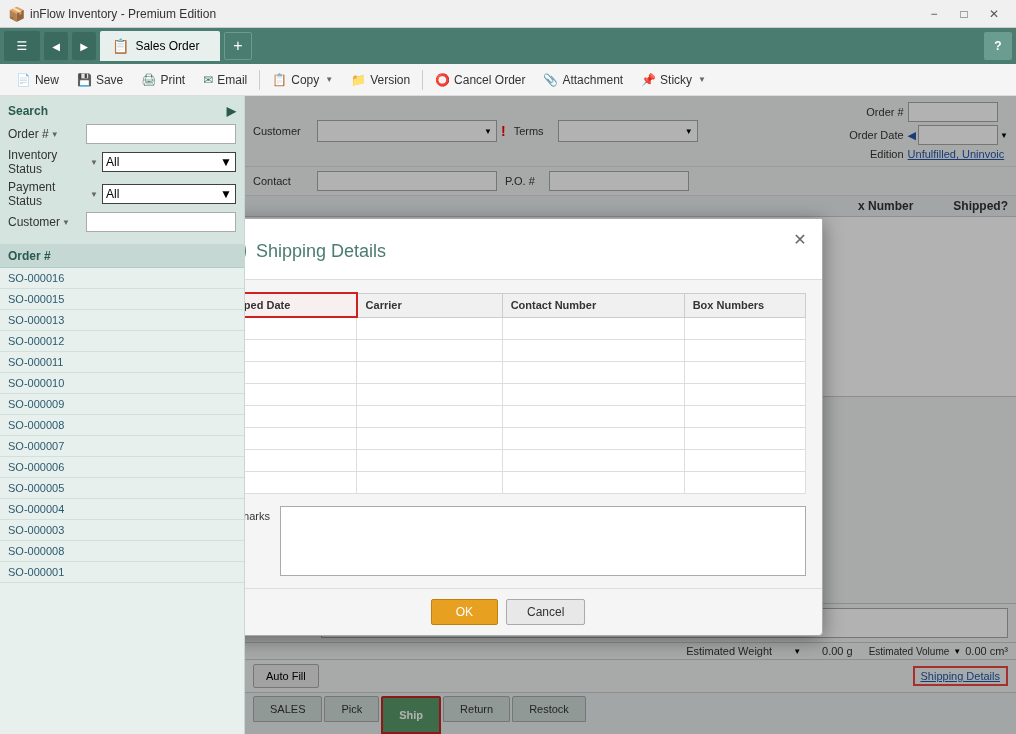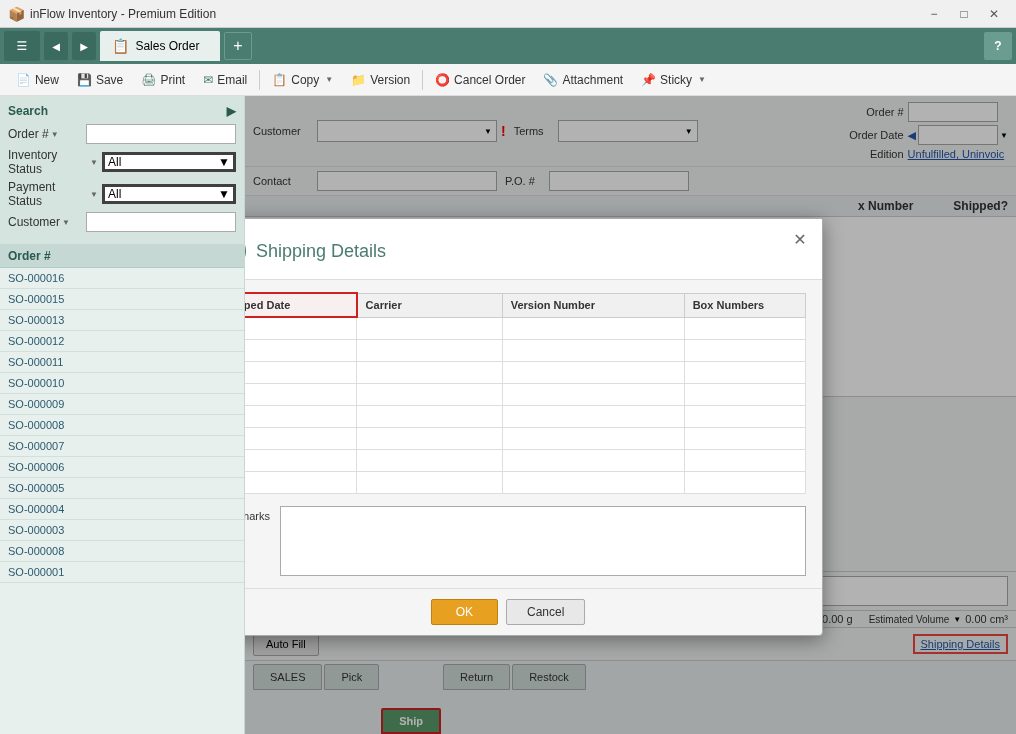--- a/index.html
+++ b/index.html
@@ -86,21 +86,21 @@
     .sidebar-search {
       padding: 8px;
       background: #d6e4e0;
       border-bottom: 1px solid #c5d8d3;
     }
     .sidebar-search h3 { font-size: 13px; font-weight: bold; color: #2a5a4e; margin-bottom: 6px; display: flex; align-items: center; justify-content: space-between; }
     .search-row { display: flex; align-items: center; margin-bottom: 4px; gap: 4px; }
     .search-label { width: 90px; font-size: 11px; color: #333; display: flex; align-items: center; gap: 2px; cursor: pointer; }
     .search-label .caret { font-size: 8px; color: #666; }
     .search-input { flex: 1; height: 20px; border: 1px solid #aaa; background: white; padding: 0 3px; font-size: 11px; }
-    .search-dropdown { flex: 1; height: 20px; border: 3px solid #404040; background: white; padding: 0 3px; font-size: 11px; display: flex; align-items: center; justify-content: space-between; cursor: pointer; }
+    .search-dropdown { flex: 1; height: 20px; border: 1px solid #404040; background: white; padding: 0 3px; font-size: 11px; display: flex; align-items: center; justify-content: space-between; cursor: pointer; }
 
     .order-list { flex: 1; overflow-y: auto; }
     .order-list-header { background: #c5d8d3; padding: 4px 8px; font-weight: bold; font-size: 11px; color: #2a5a4e; border-bottom: 1px solid #b0ccc6; }
     .order-item { padding: 4px 8px; font-size: 11px; color: #2a5a6e; cursor: pointer; border-bottom: 1px solid #d0e0dc; }
 
     
     .content-area {
       flex: 1;
       background: #f0f4f3;
       overflow: hidden;
@@ -384,21 +384,21 @@
       <div style="display:flex; align-items:center; padding:4px 8px; gap:4px; background:#f0f4f3; border-top:1px solid #ccc;">
         <button class="action-btn">Auto Fill</button>
         <div style="margin-left:auto;">
           <span style="color:#2255aa; text-decoration:underline; cursor:pointer; font-size:11px; border:2px solid #e44; padding:2px 6px;">Shipping Details</span>
         </div>
       </div>
 
       <div style="display:flex; padding:3px 8px 0; gap:2px; background:#e8eef0; border-top:1px solid #ccc;">
         <button style="height:26px; padding:0 16px; background:#d0dcd8; border:1px solid #aaa; cursor:pointer; font-size:11px; color:#333; border-radius:2px 2px 0 0;">SALES</button>
         <button style="height:26px; padding:0 16px; background:#d0dcd8; border:1px solid #aaa; cursor:pointer; font-size:11px; color:#333; border-radius:2px 2px 0 0;">Pick</button>
-        <button style="height:26px; padding:0 16px; background:#5a9a6a; border:2px solid #cc2222; cursor:pointer; font-size:11px; color:white; border-radius:2px 2px 0 0; font-weight:bold;margin-top:44px;">Ship</button>
+        <button style="height:38px; padding:0 16px; background:#5a9a6a; border:2px solid #cc2222; cursor:pointer; font-size:11px; color:white; border-radius:2px 2px 0 0; font-weight:bold;">Ship</button>
         <button style="height:26px; padding:0 16px; background:#d0dcd8; border:1px solid #aaa; cursor:pointer; font-size:11px; color:#333; border-radius:2px 2px 0 0;">Return</button>
         <button style="height:26px; padding:0 16px; background:#d0dcd8; border:1px solid #aaa; cursor:pointer; font-size:11px; color:#333; border-radius:2px 2px 0 0;">Restock</button>
       </div>
     </div>
 
     <div class="modal-overlay">
       <div class="modal">
 
         <div class="modal-header">
           <div class="modal-icon">
@@ -407,21 +407,21 @@
           <span class="modal-title">Shipping Details</span>
           <div class="modal-close">✕</div>
         </div>
 
         <div class="modal-body">
           <table class="shipping-table">
             <thead>
               <tr>
                 <th class="highlighted" style="width:120px;">Shipped Date</th>
                 <th style="width:120px;">Carrier</th>
-                <th style="width:150px;">Version Number</th>
+                <th style="width:150px;">Contact Number</th>
                 <th style="width:100px;">Box Numbers</th>
               </tr>
             </thead>
             <tbody>
               <tr>
                 <td></td>
                 <td></td>
                 <td></td>
                 <td></td>
               </tr>

